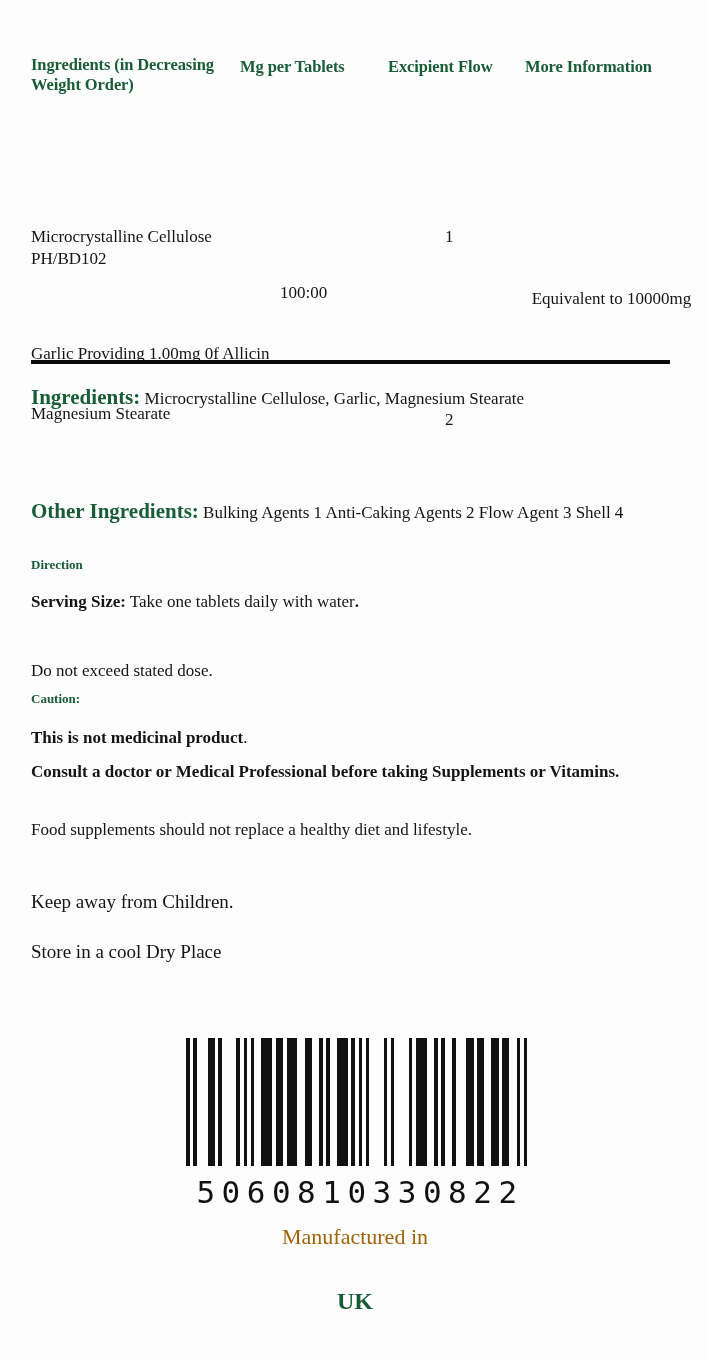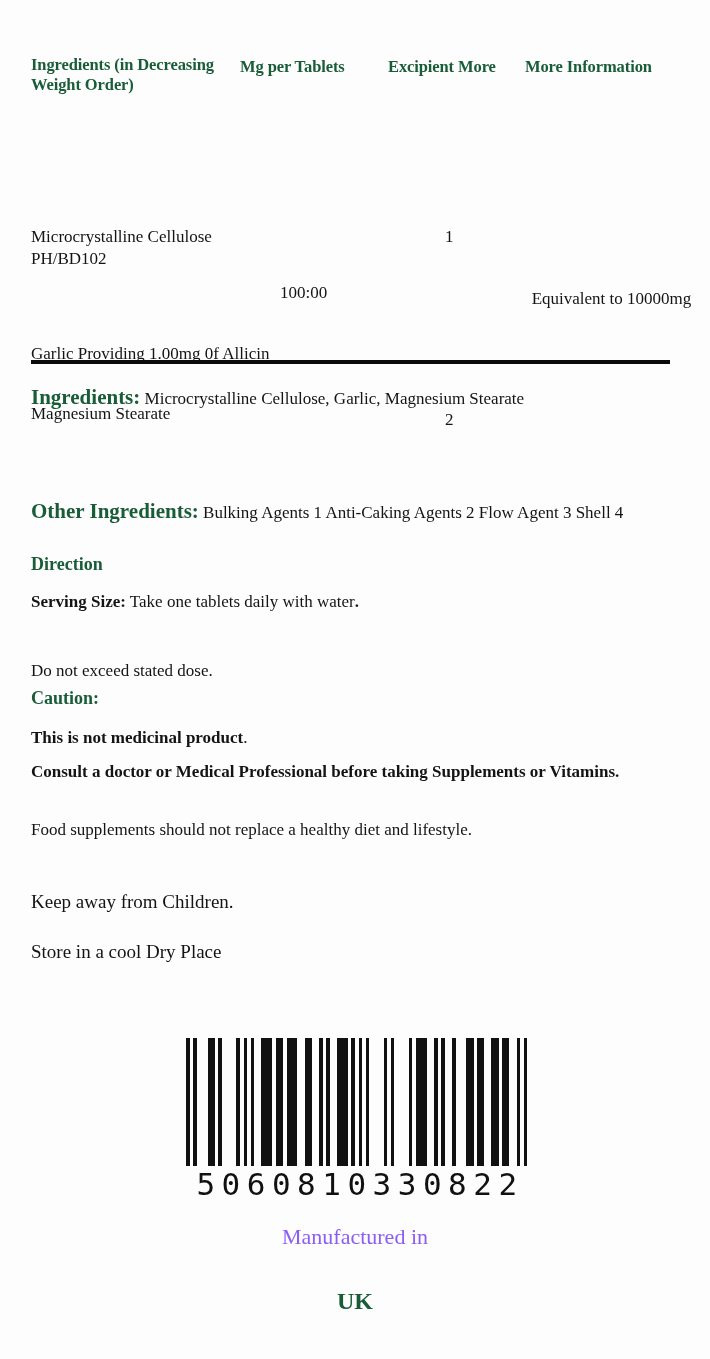--- a/index.html
+++ b/index.html
@@ -90,21 +90,21 @@
     width: 650px;
     font-size: 17px;
     line-height: 23px;
     color: #141414;
   }
   .hdr-green {
     color: #195c38;
     font-weight: bold;
   }
   .hdr-lg { font-size: 21px; }
-  .hdr-sm { font-size: 18px; }
+  .hdr-sm { font-size: 13px; }
 
   .ing-summary   { top: 386px; }
   .other-ing     { top: 464px; line-height: 38px; width: 620px; margin-top: 28px;}
   .direction-hd  { top: 553px; }
   .serving       { top: 590px; }
   .no-exceed     { top: 635px; margin-top: 24px; }
   .caution-hd    { top: 687px; }
   .caution-1     { top: 726px; }
   .caution-2     { top: 757px; line-height: 30px; width: 640px;}
   .caution-3     { top: 818px; }
@@ -124,39 +124,39 @@
     display: flex;
     align-items: stretch;
     height: 128px;
     width: 342px;
   }
   .barcode-bars i {
     display: block;
     height: 100%;
   }
   .barcode-digits {
-    margin-top: 0;
+    margin-top: 8px;
     width: 342px;
     text-align: center;
     font-family: "DejaVu Sans Mono", "Liberation Mono", monospace;
     font-size: 31px;
     letter-spacing: 6.5px;
     color: #111111;
     font-weight: 500;
     text-indent: 6px;
   }
 
   .made-in {
     position: absolute;
     left: 0;
     top: 1224px;
     width: 710px;
     text-align: center;
     font-size: 22px;
-    color: #8b5cf6;
+    color: #a16207;
   }
   .made-uk {
     position: absolute;
     left: 0;
     top: 1288px;
     width: 710px;
     text-align: center;
     font-size: 24px;
     font-weight: bold;
     color: #195c38;
@@ -165,21 +165,21 @@
 </head>
 <body>
 
 <div class="label-root">
 
   <div class="ing-table">
 
     <div class="ing-head">
       <div class="th th-ingredients">Ingredients (in Decreasing Weight Order)</div>
       <div class="th th-mg">Mg per Tablets</div>
-      <div class="th th-excipient">Excipient More</div>
+      <div class="th th-excipient">Excipient Flow</div>
       <div class="th th-more">More Information</div>
     </div>
 
     <div class="ing-rows">
 
       <div class="cell cell-name r1-name">Microcrystalline Cellulose PH/BD102</div>
       <div class="cell cell-exc r1-exc">1</div>
 
       <div class="cell cell-mg r2-mg">100:00</div>
       <div class="cell cell-more r2-more">Equivalent to 10000mg</div>

